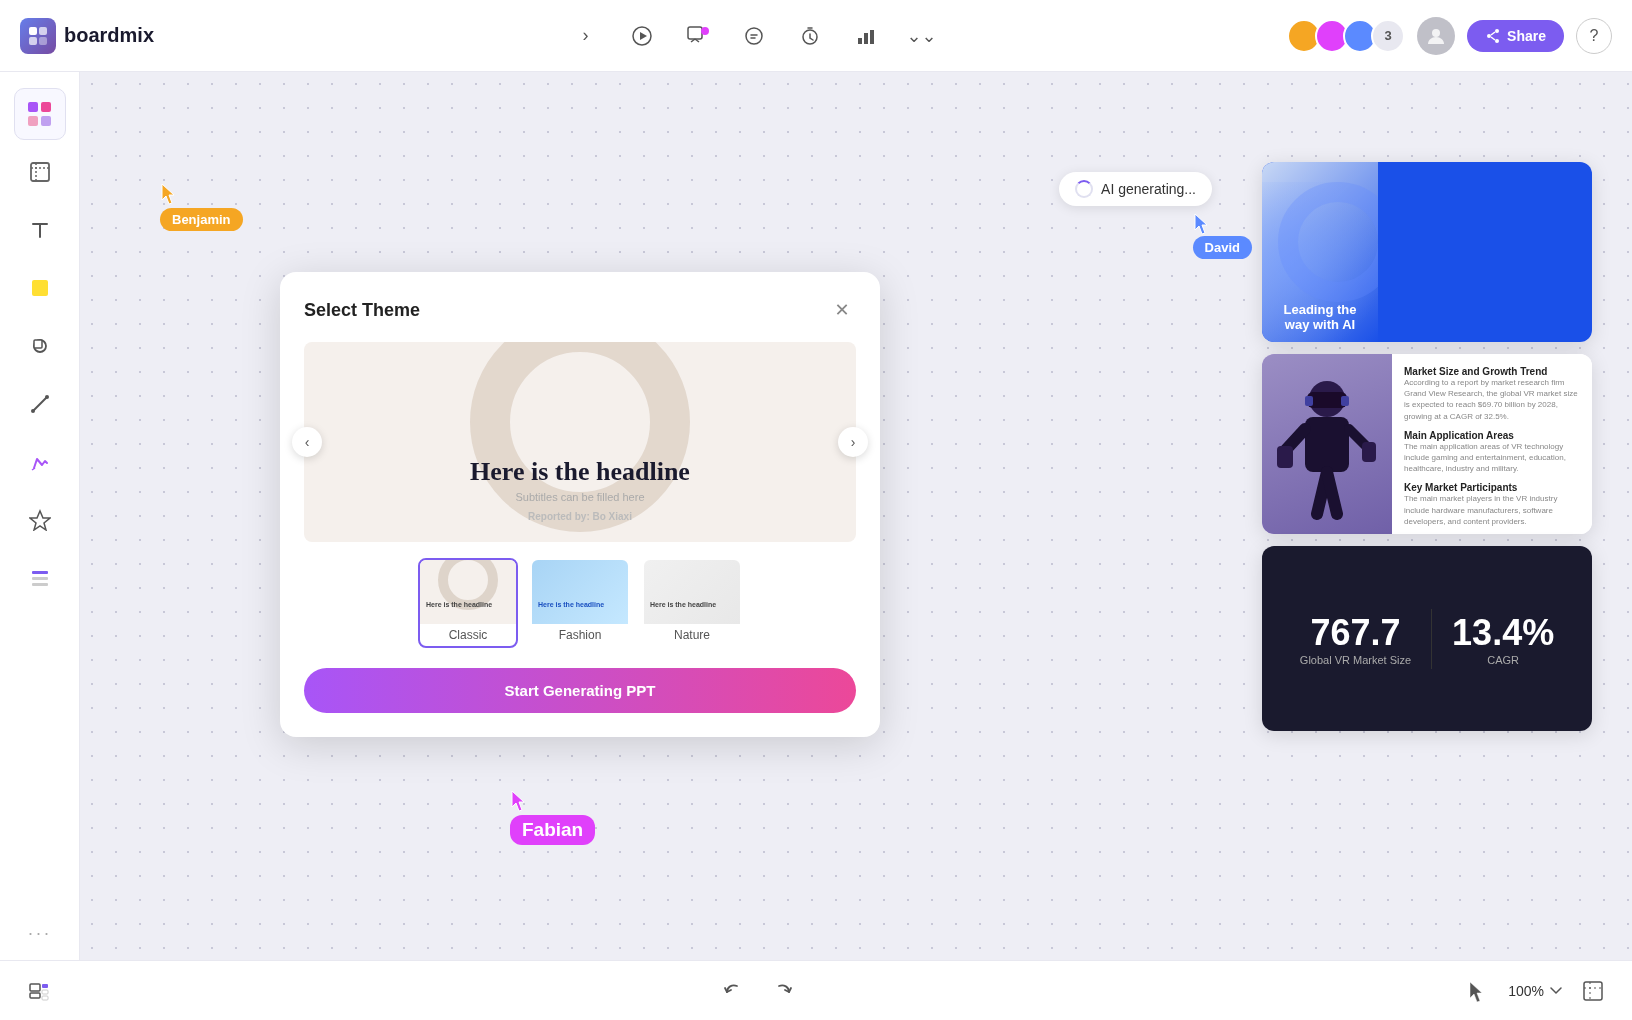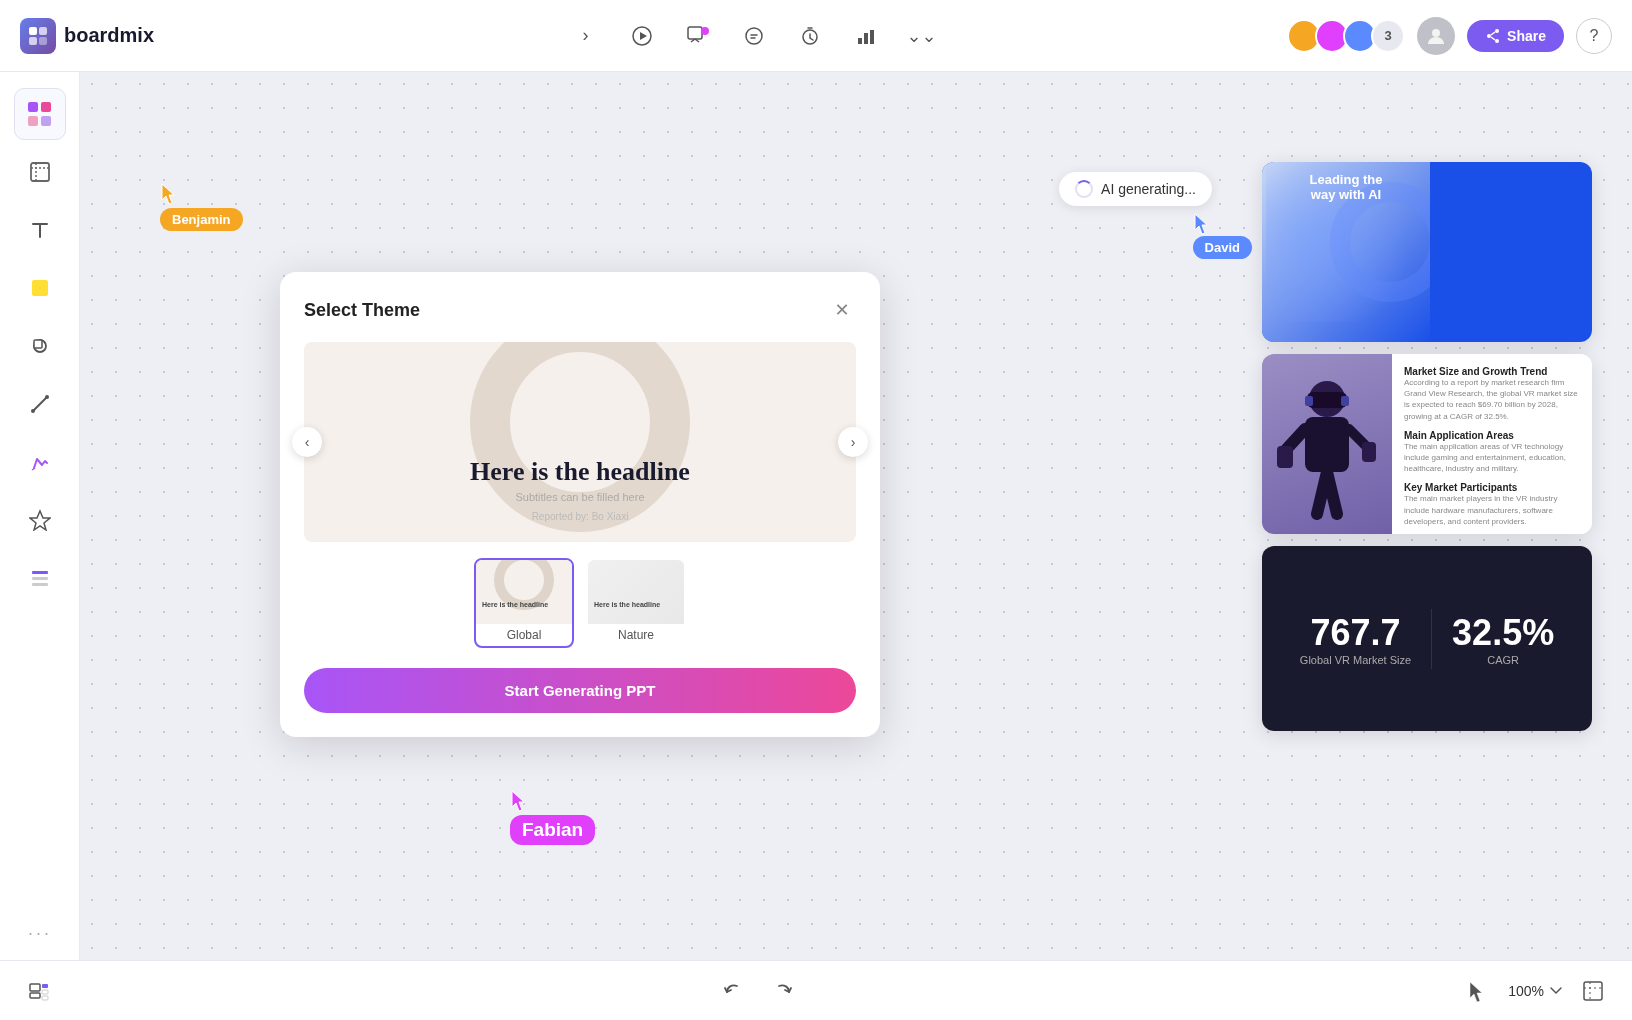--- a/index.html
+++ b/index.html
@@ -147,21 +147,21 @@
     .preview-circle {
       position: absolute; top: -30px; left: 50%; transform: translateX(-50%);
       width: 220px; height: 220px; border-radius: 50%;
       border: 40px solid rgba(200,180,160,0.4);
     }
     .preview-text-area {
       position: relative; z-index: 2; text-align: center; padding: 0 20px 20px;
     }
     .preview-headline { font-size: 26px; font-weight: 800; color: #1a1a2e; font-family: Georgia, serif; }
     .preview-subtitle { font-size: 11px; color: #aaa; margin-top: 4px; }
-    .preview-reported { font-size: 10px; color: #bbb; margin-top: 8px; }
+    .preview-reported { font-size: 10px; color: #bbb; margin-top: 8px; font-weight: bold; }
 
     .nav-arrow {
       position: absolute; top: 50%; transform: translateY(-50%);
       width: 30px; height: 30px; background: white; border-radius: 50%;
       display: flex; align-items: center; justify-content: center; cursor: pointer;
       box-shadow: 0 2px 8px rgba(0,0,0,0.15); font-size: 14px; color: #555;
     }
     .nav-arrow.left { left: -12px; }
     .nav-arrow.right { right: -12px; }
 
@@ -201,22 +201,22 @@
     }
     .slide-card-1 {
       height: 180px; background: #1a50e8; display: flex; overflow: hidden;
     }
     .slide-card-1-left {
       flex: 1; padding: 20px;
     }
     .slide-tag { font-size: 10px; color: rgba(255,255,255,0.7); margin-bottom: 10px; }
     .slide-title-big { font-size: 22px; font-weight: 700; color: white; line-height: 1.2; }
     .slide-card-1-right {
-      width: 168px; background: linear-gradient(135deg, #c8d8f5, #1a50e8);
-      display: flex; align-items: flex-start; justify-content: center; overflow: hidden; position: relative;
+      width: 116px; background: linear-gradient(135deg, #c8d8f5, #1a50e8);
+      display: flex; align-items: flex-end; justify-content: center; overflow: hidden; position: relative;
     }
     .wave-shape {
       position: absolute; width: 160px; height: 160px;
       background: radial-gradient(circle at 30% 50%, rgba(120,160,255,0.6) 0%, transparent 70%);
     }
     .subtitle-right { font-size: 13px; font-weight: 600; color: white; position: relative; z-index:2; text-align: center; padding: 10px; }
 
     .slide-card-2 {
       height: 180px; background: white; display: flex;
     }
@@ -452,21 +452,31 @@
 
     <div class="themes-row">
       <div>
         <div class="theme-thumb selected">
           <div class="theme-img classic">
             <div style="position:relative;width:100%;height:100%;display:flex;align-items:flex-end;justify-content:center;padding-bottom:4px;">
               <div style="position:absolute;top:-10px;left:50%;transform:translateX(-50%);width:60px;height:60px;border-radius:50%;border:10px solid rgba(180,160,140,0.35);"></div>
               <span class="theme-thumb-small-text">Here is the headline</span>
             </div>
           </div>
-          <div class="theme-label">Global</div>
+          <div class="theme-label">Classic</div>
+        </div>
+      </div>
+      <div>
+        <div class="theme-thumb">
+          <div class="theme-img fashion">
+            <div style="position:relative;width:100%;height:100%;display:flex;align-items:flex-end;justify-content:center;padding-bottom:4px;">
+              <span class="theme-thumb-small-text" style="color:#1a50c0;">Here is the headline</span>
+            </div>
+          </div>
+          <div class="theme-label">Fashion</div>
         </div>
       </div>
       <div>
         <div class="theme-thumb">
           <div class="theme-img nature">
             <div style="position:relative;width:100%;height:100%;display:flex;align-items:flex-end;justify-content:center;padding-bottom:4px;">
               <span class="theme-thumb-small-text" style="color:#444;">Here is the headline</span>
             </div>
           </div>
           <div class="theme-label">Nature</div>
@@ -537,21 +547,21 @@
     </div>
 
     <div class="slide-card">
       <div class="slide-card-3">
         <div class="big-stat">
           <div class="big-num">767.7</div>
           <div class="big-label">Global VR Market Size</div>
         </div>
         <div class="stat-divider"></div>
         <div class="big-stat">
-          <div class="big-num">32.5%</div>
+          <div class="big-num">13.4%</div>
           <div class="big-label">CAGR</div>
         </div>
       </div>
     </div>
 
   </div>
 
 </div>
 
 <div class="bottom-bar">

